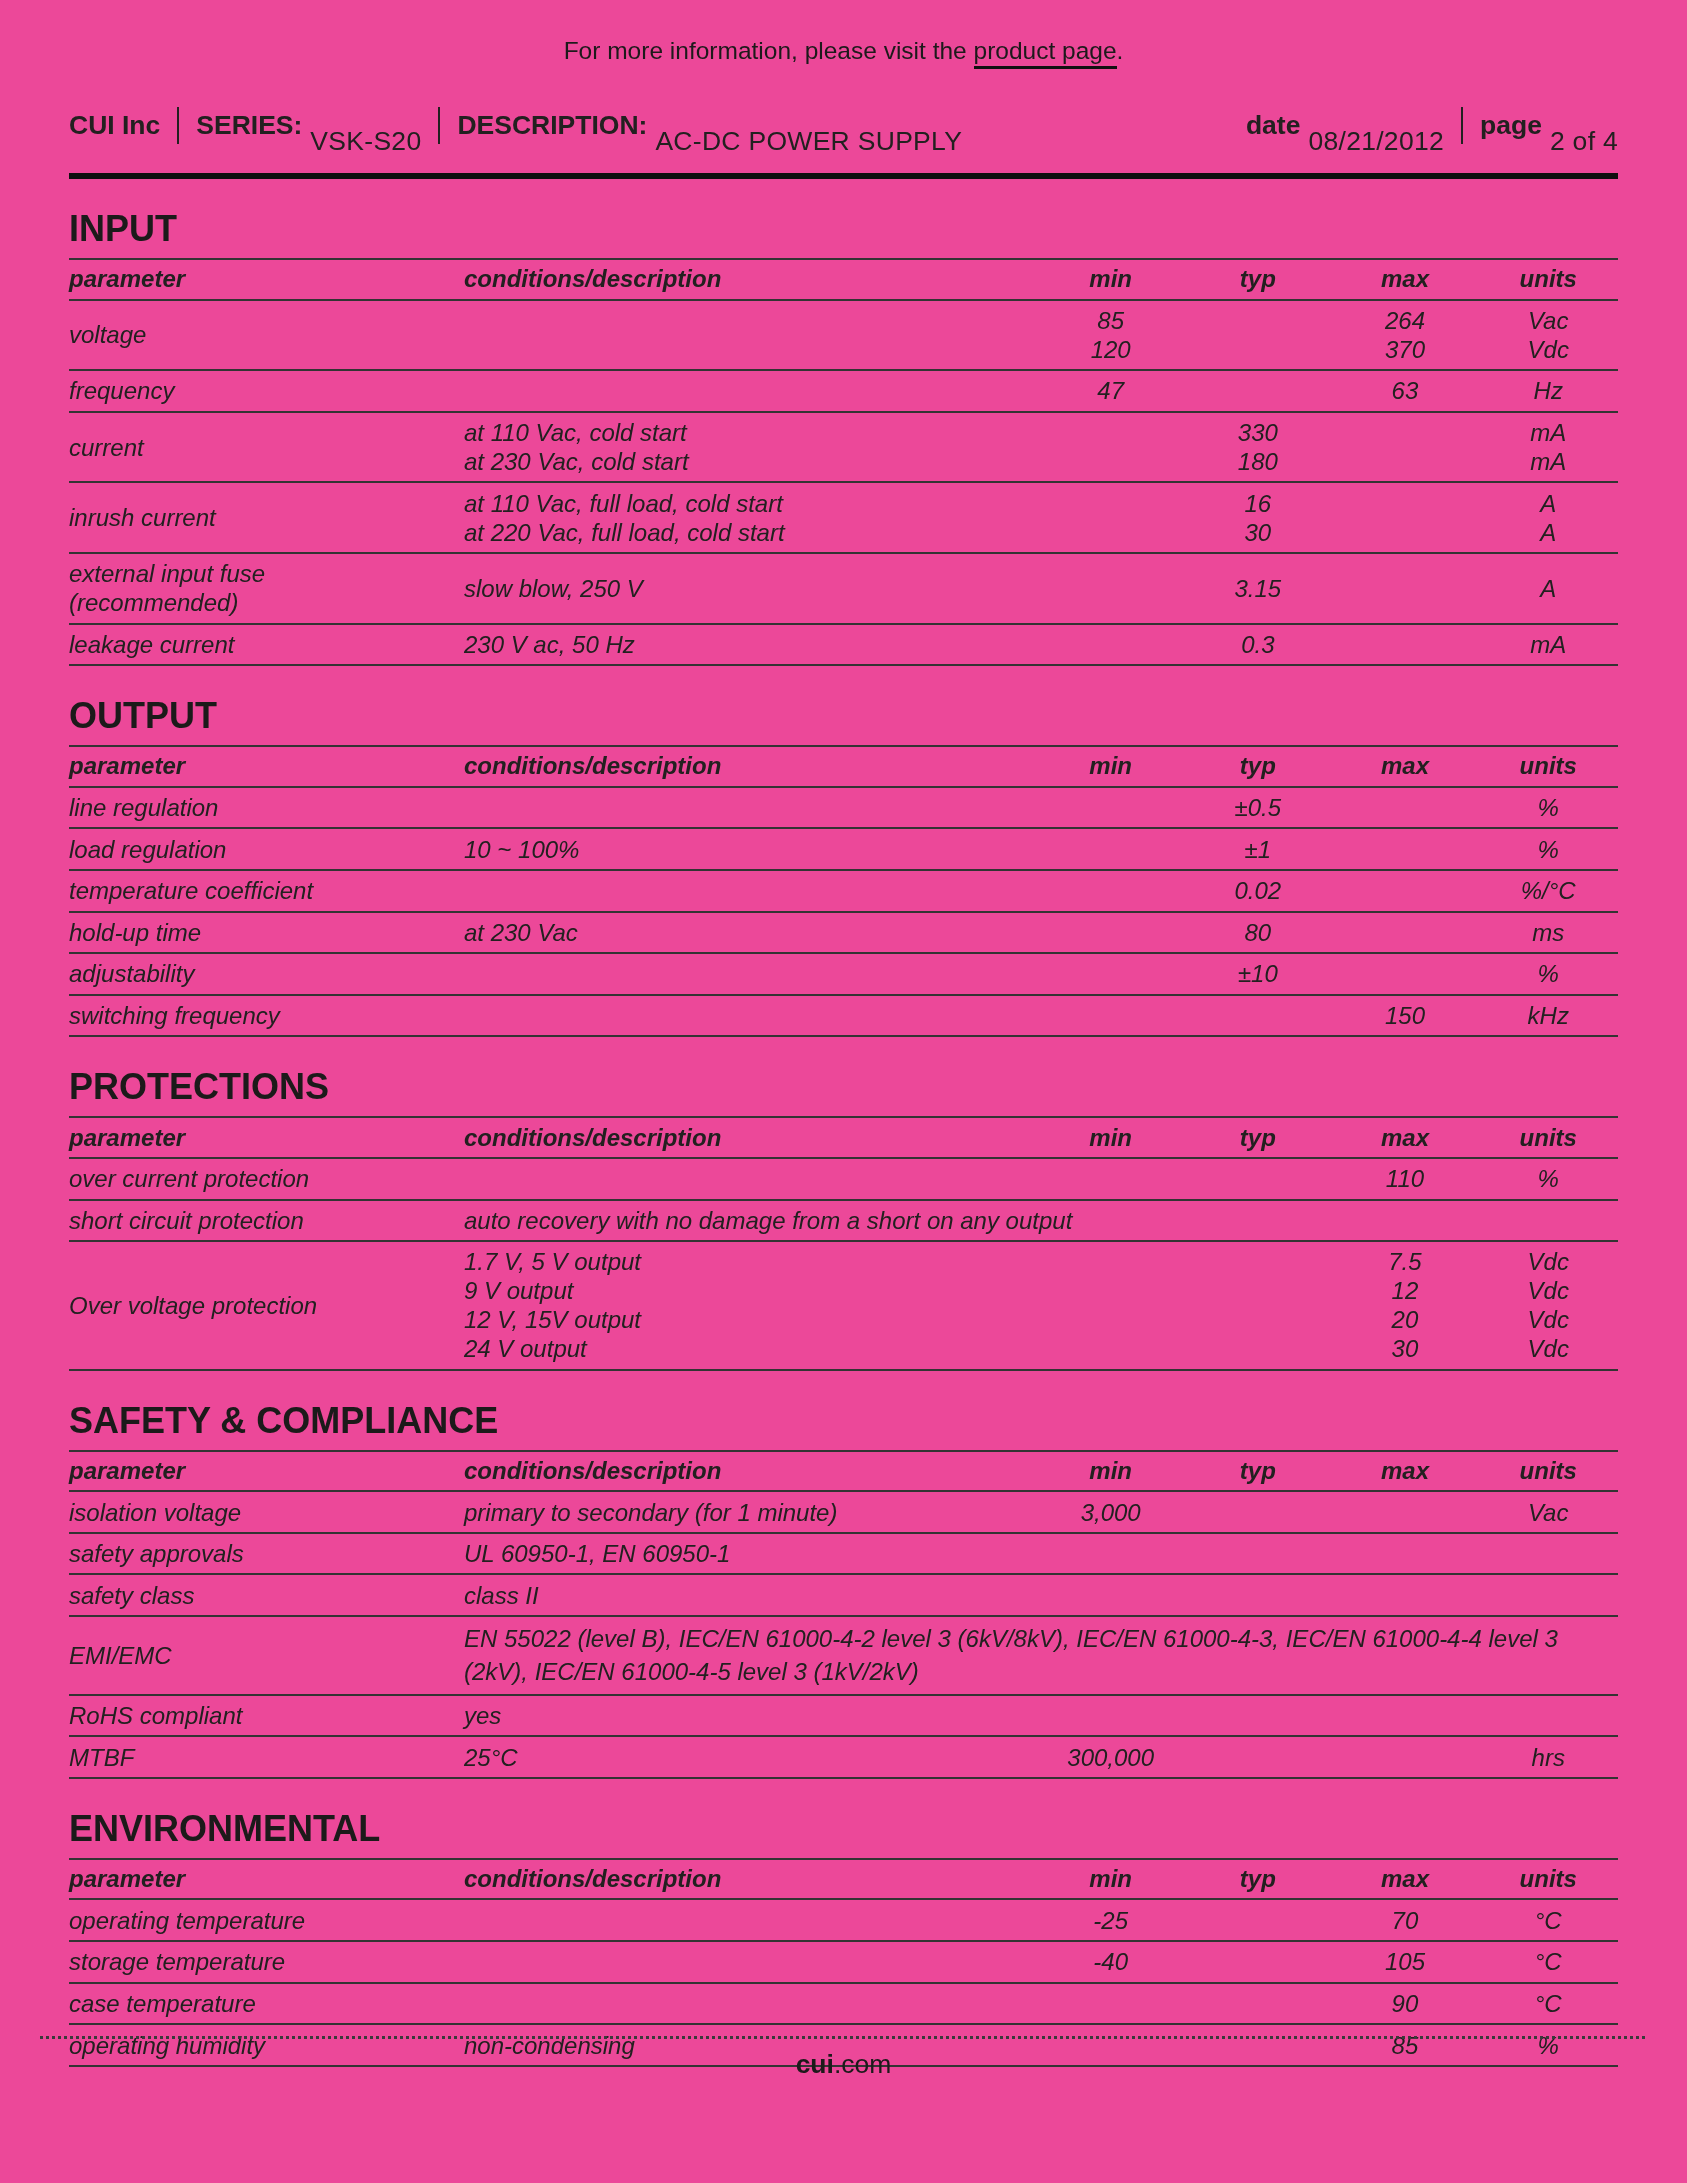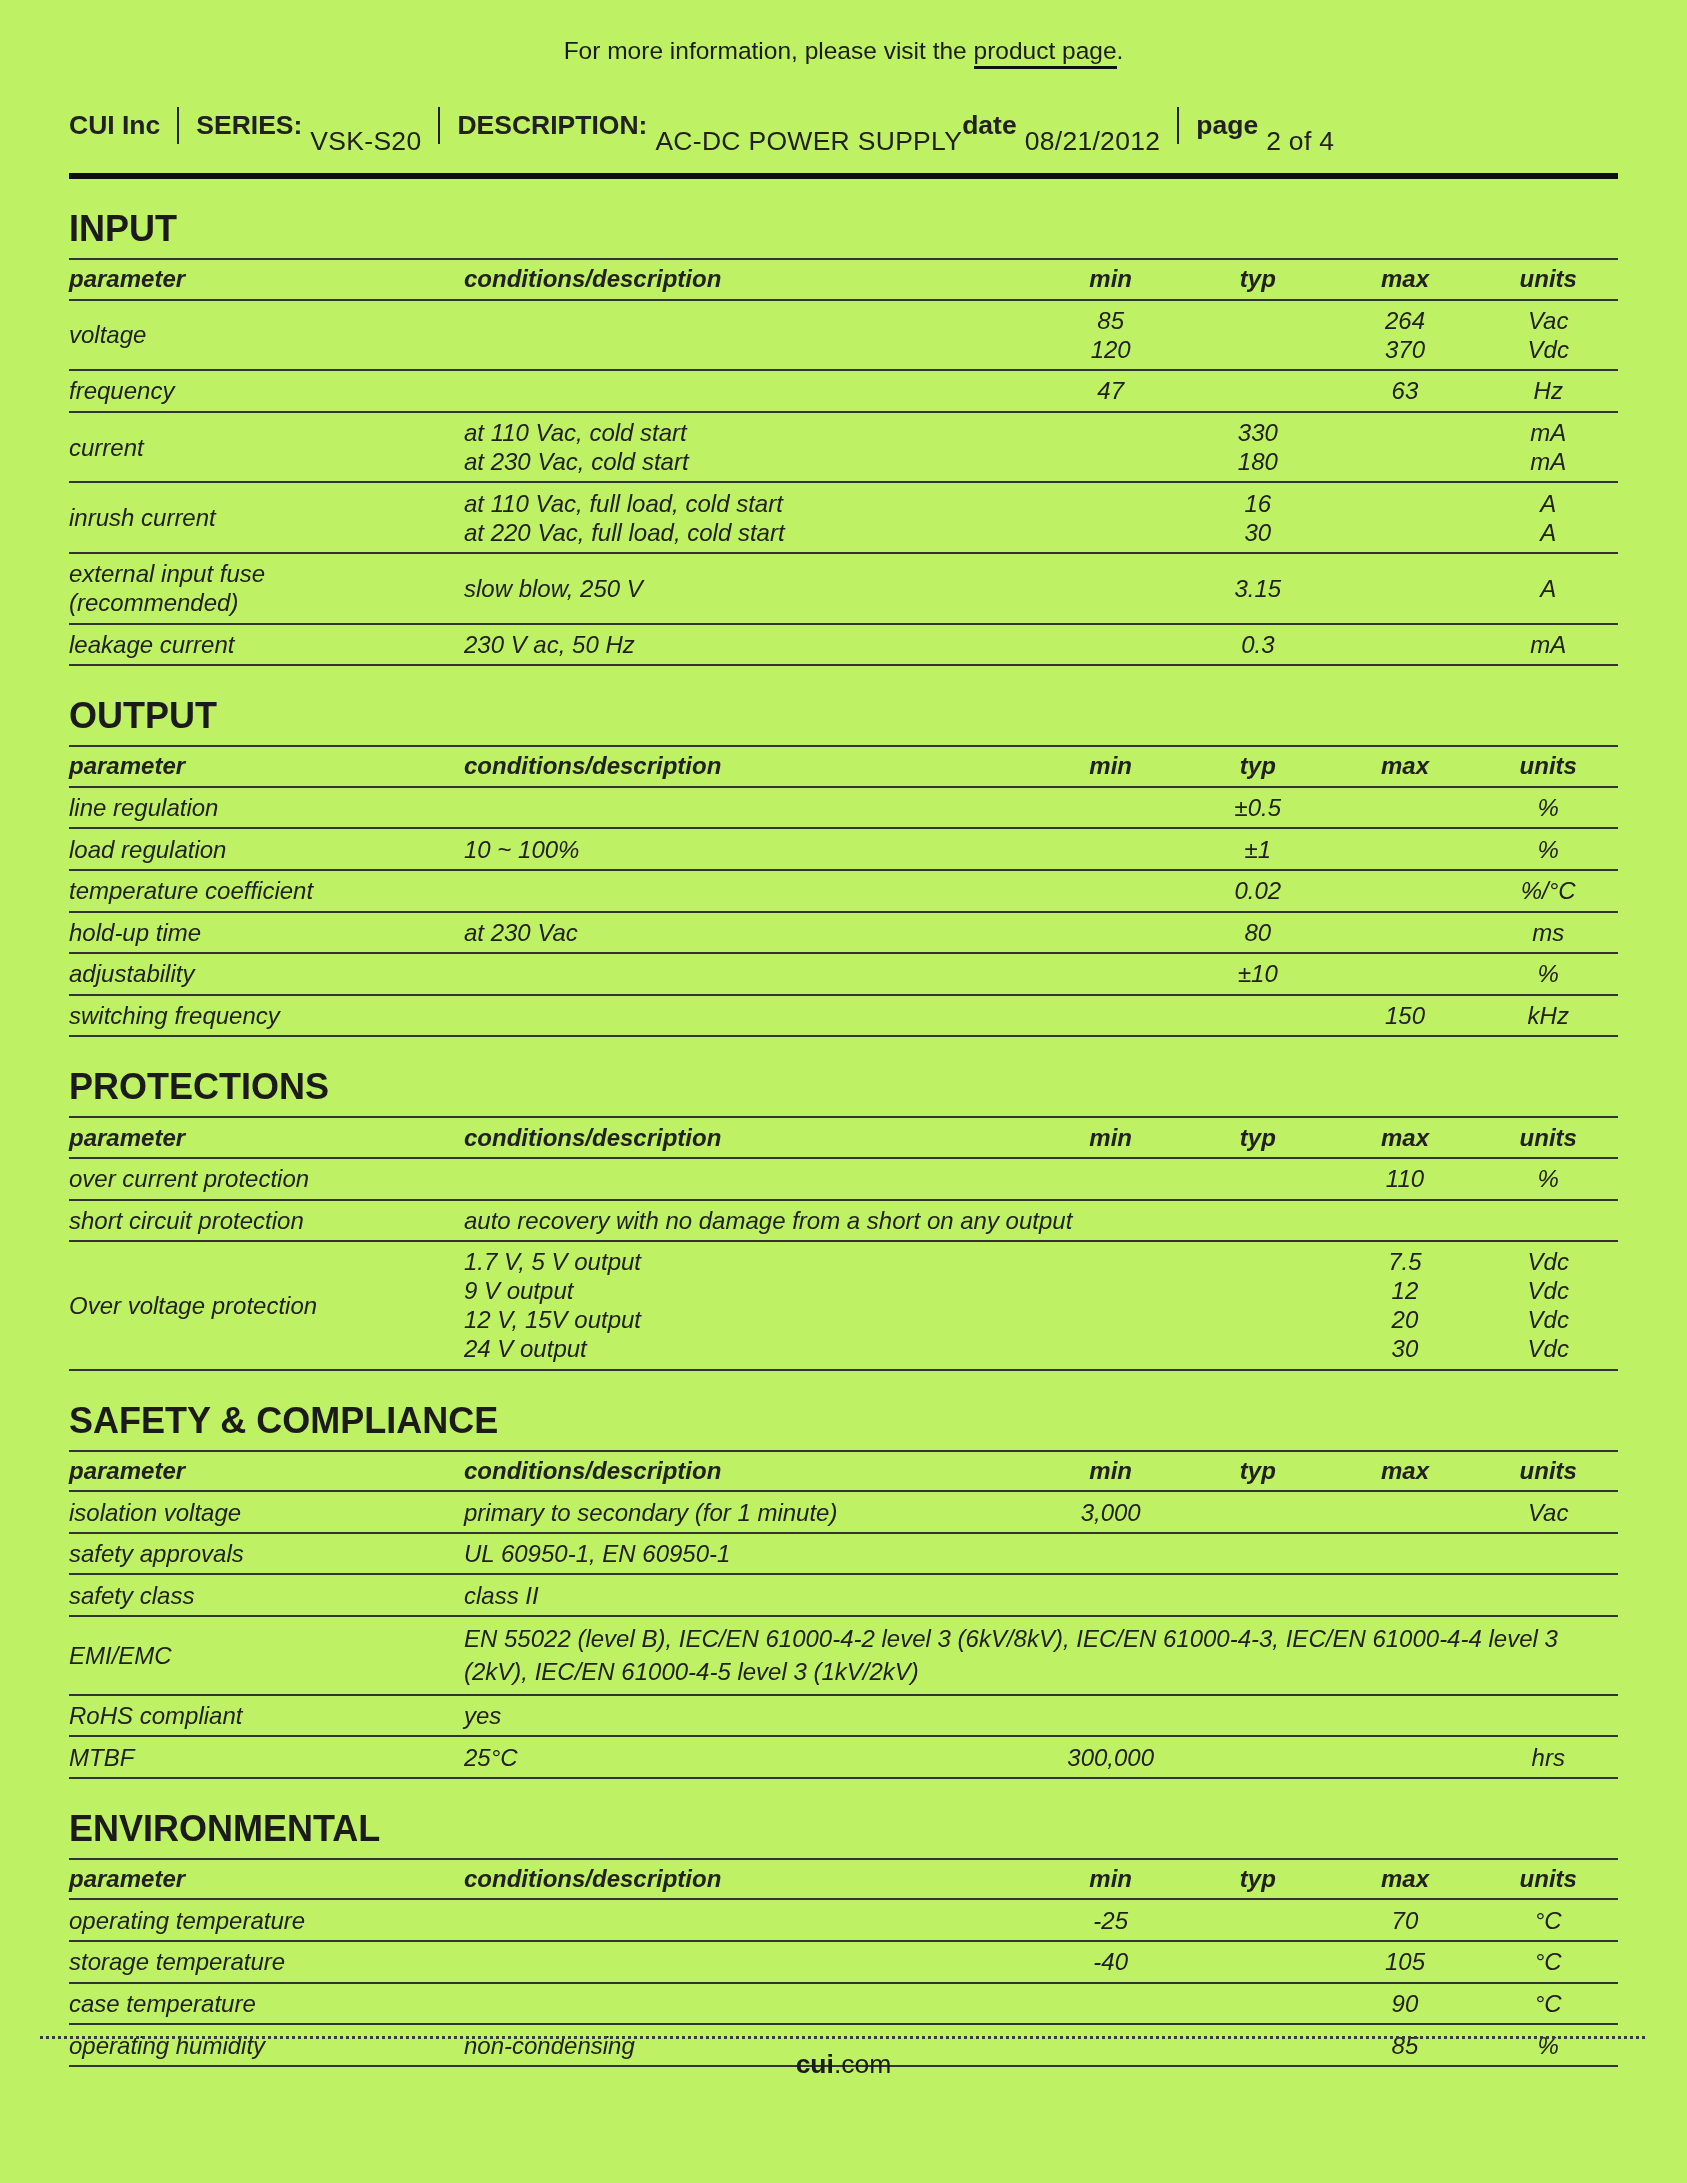--- a/index.html
+++ b/index.html
@@ -1,24 +1,24 @@
 <!DOCTYPE html>
 <html style="font-size:10.6px"><head>
 <meta charset="utf-8">
 <style>
   html,body{margin:0;padding:0;background:#ffffff;}
-  .page{position:relative;width:1687px;height:2183px;background:#bef264;
+  .page{position:relative;width:1687px;height:2183px;background:#ec4899;
         color:#232020;font-family:"Liberation Sans",sans-serif;overflow:hidden;}
 
   
   .top-note{padding-top:37px;text-align:center;font-size:24.5px;color:#1d1a1b;}
   .top-note a{color:#1d1a1b;text-decoration:none;border-bottom:3.3px solid #111;padding-bottom:2px;}
 
   
-  .doc-header{margin:29px 69px 0 69px;display:flex;justify-content:flex-start;align-items:center;
+  .doc-header{margin:29px 69px 0 69px;display:flex;justify-content:space-between;align-items:center;
               font-size:26.5px;color:#232020;}
   .hgroup{display:flex;align-items:center;}
   .hlabel{font-weight:700;}
   .hvalue{font-weight:400;margin-left:8px;letter-spacing:0.3px;margin-top:32px;}
   .hdivider{width:2px;height:37px;background:#232020;margin:0 17px;}
   .rule-thick{margin:16px 69px 0 69px;height:6px;background:#0f0f0f;}
 
   
   .section{margin:0 69px;}
   .section h2{font-size:36px;font-weight:700;color:#1c1a1a;margin:29px 0 8px 0;letter-spacing:0;}

